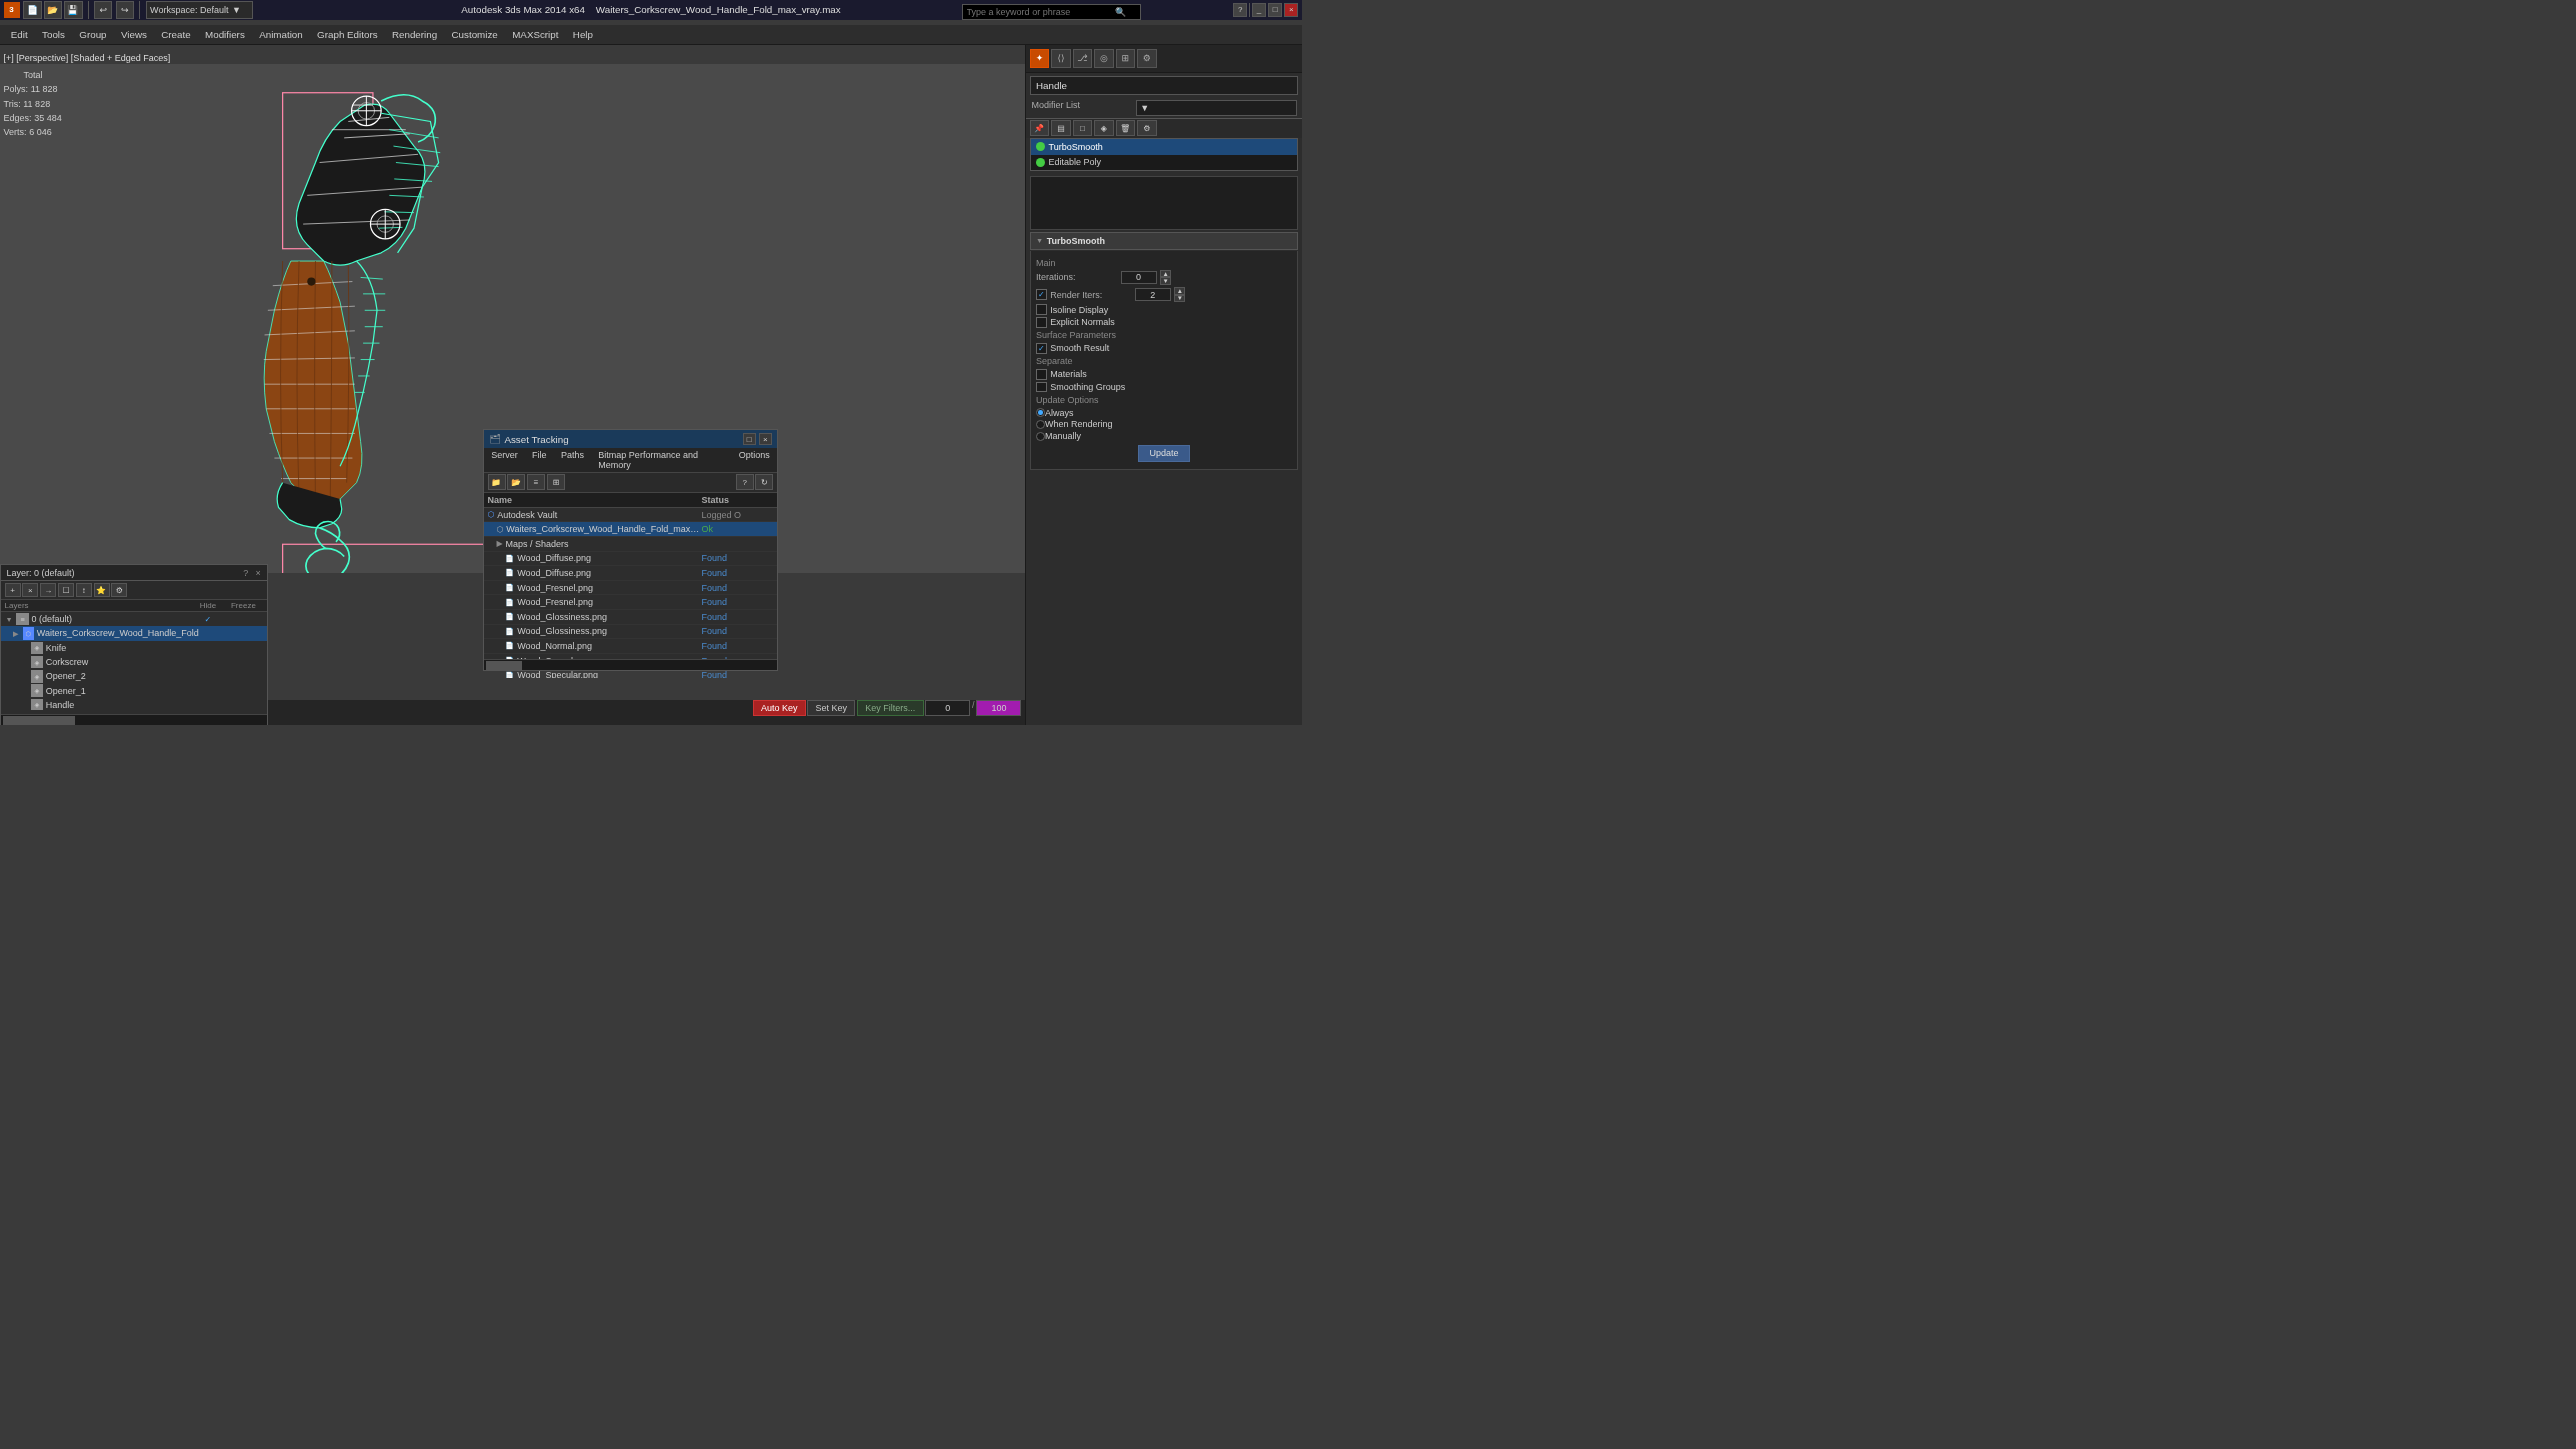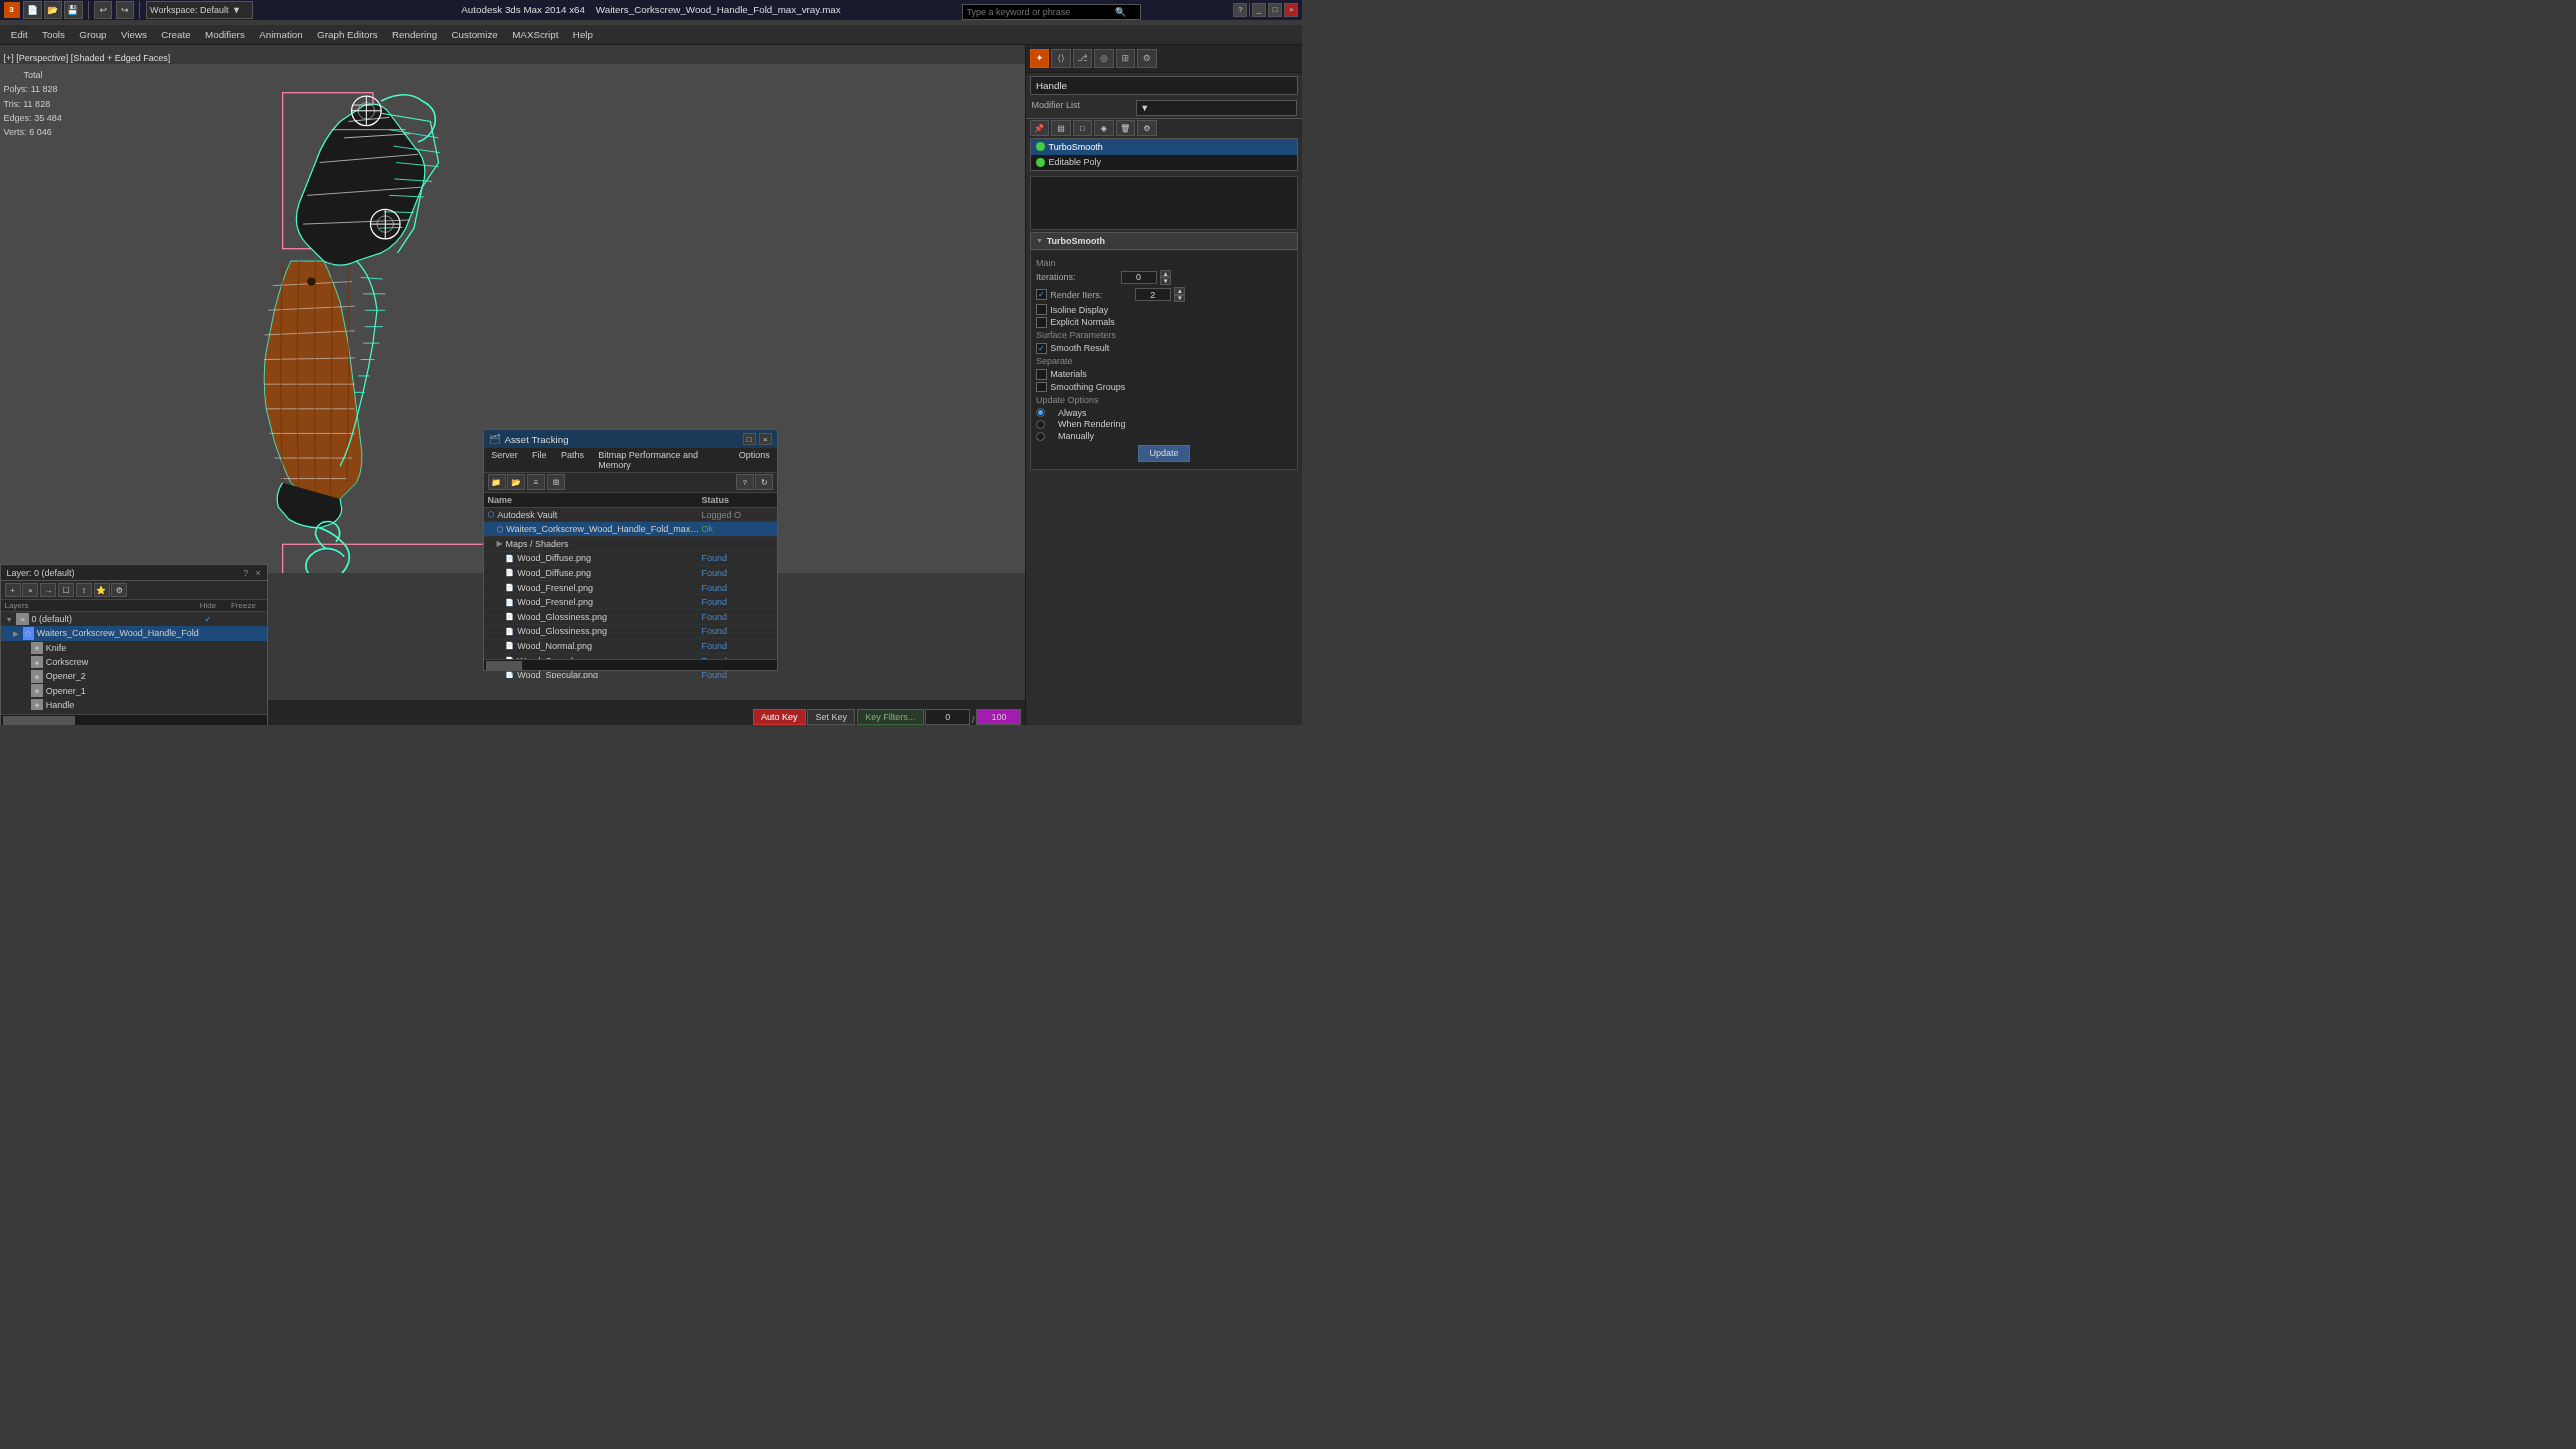--- a/index.html
+++ b/index.html
@@ -366,21 +366,21 @@
       flex-shrink: 0;
     }
     .custom-checkbox.checked::after {
       content: '✓';
       font-size: 8px;
       color: #4af;
     }
     .radio-row {
       display: flex;
       align-items: center;
-      gap: 13px;
+      gap: 0;
       margin: 1.8px 0;
       font-size: 9px;
       color: #ccc;
     }
     .custom-radio {
       width: 9px;
       height: 9px;
       border-radius: 50%;
       border: 0.9px solid #666;
       background: #1a1a1a;
@@ -1103,21 +1103,21 @@
       <span class="at-row-status status-found">Found</span>
     </div>
 
   </div>
 
   <div style="position:absolute;bottom:0;left:0;right:0;height:10.7px;background:#1a1a1a;border-top:0.9px solid #444;display:flex;align-items:center;">
     <div style="background:#555;height:9px;width:36px;margin:0.9px 1.8px;"></div>
   </div>
 </div>
 
-<div id="animation-controls" style="position:absolute;bottom:0;left:0;right:277px;height:25px;background:#252525;display:flex;align-items:flex-end;padding:0 3.6px;gap:1.8px;">
+<div id="animation-controls" style="position:absolute;bottom:0;left:0;right:277px;height:25px;background:#252525;display:flex;align-items:flex-start;padding:0 3.6px;gap:1.8px;">
   <button class="toolbar-btn">▤</button>
   <button class="toolbar-btn">|◀</button>
   <button class="toolbar-btn">◀</button>
   <button class="toolbar-btn">▶</button>
   <button class="toolbar-btn">▶|</button>
   <button class="toolbar-btn">▶|</button>
   <div style="flex:1;"></div>
   <div style="background:#aa2222;border:0.9px solid #cc3333;color:white;padding:1.8px 7.2px;font-size:9px;cursor:pointer;">Auto Key</div>
   <div style="background:#333;border:0.9px solid #555;color:#ccc;padding:1.8px 7.2px;font-size:9px;cursor:pointer;">Set Key</div>
   <div style="background:#2a3a2a;border:0.9px solid #3a6a3a;color:#8a8;padding:1.8px 7.2px;font-size:9px;cursor:pointer;">Key Filters...</div>

